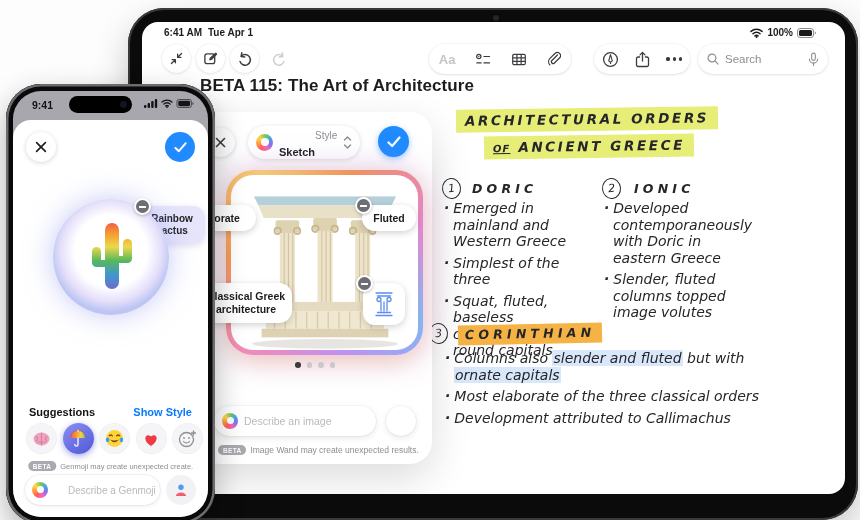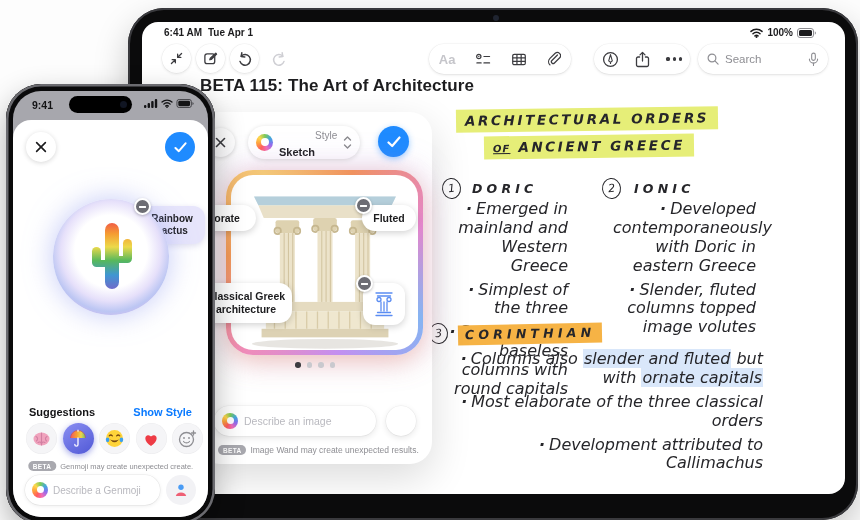--- a/index.html
+++ b/index.html
@@ -39,21 +39,21 @@
   .hw-head{position:absolute;font-size:13.5px;letter-spacing:2.6px;font-weight:600;white-space:nowrap;}
   .hw-head .hl-y{background:#e6ee78;padding:3px 9px 4px;display:inline-block;transform:rotate(-.8deg);}
   #hw-head1{left:314px;top:86px;}
   #hw-head2{left:342px;top:113px;}
   .of-small{font-size:10px;letter-spacing:1px;text-decoration:underline;margin-right:8px;}
   .hw-sec{position:absolute;}
   .hw-num{position:absolute;width:19px;height:21px;border:1.6px solid #2b2b2f;border-radius:50%;
           display:flex;align-items:center;justify-content:center;font-size:11px;transform:rotate(-6deg);}
   .hw-sec-title{position:absolute;font-size:12.5px;letter-spacing:4.2px;font-weight:600;white-space:nowrap;}
   .hw-sec-title .hl-o{padding:2px 7px 3px;display:inline-block;transform:rotate(-1.2deg);}
-  .hw-bullets{position:absolute;font-size:16px;line-height:1.18;text-align:right;}
+  .hw-bullets{position:absolute;font-size:14px;line-height:1.18;}
   .hw-bullets .b{padding-left:9px;text-indent:-9px;margin-bottom:5px;}
   .hw-bullets .b::before{content:"·";margin-right:4px;font-weight:700;}
   .hlb{background:#d9e7fa;padding:0 1px;}
   #sec-0 .hw-num{left:300px;top:156px;} #sec-0 .hw-sec-title{left:330px;top:159px;}
   #sec-0 .hw-bullets{left:302px;top:178px;width:124px;}
   #sec-1 .hw-num{left:460px;top:156px;} #sec-1 .hw-sec-title{left:492px;top:159px;}
   #sec-1 .hw-bullets{left:462px;top:178px;width:152px;}
   #sec-2 .hw-num{left:287px;top:301px;} #sec-2 .hw-sec-title{left:316px;top:302px;}
   #sec-2 .hw-bullets{left:303px;top:328px;width:318px;}
 
@@ -121,21 +121,21 @@
   .cactus{position:absolute;left:77px;top:101px;}
   .sugg-label{position:absolute;left:16px;top:286px;font-size:11px;font-weight:800;color:#141416;}
   .show-more{position:absolute;right:16px;top:286px;font-size:11px;font-weight:600;color:#0a7aff;}
   .emoji-row{position:absolute;left:13px;top:303px;display:flex;gap:5.5px;}
   .emoji-circle{width:31px;height:31px;border-radius:50%;background:#f5f5f7;display:flex;align-items:center;justify-content:center;
                 box-shadow:inset 0 0 0 .5px rgba(0,0,0,.04);}
   .emoji-circle.sel{background:linear-gradient(145deg,#8b8ff2,#5058d6);box-shadow:0 2px 6px rgba(80,88,214,.5);}
   .ip-beta{left:50%;top:341px;transform:translateX(-50%);white-space:nowrap;}
   .ip-beta .beta-text{font-size:7.5px;}
   .ip-input{position:absolute;left:12px;top:355px;width:135px;height:30px;border-radius:15px;background:#fff;
-            box-shadow:0 0 0 .5px rgba(0,0,0,.08),0 1px 4px rgba(0,0,0,.08);display:flex;align-items:center;padding:0 7px;gap:5px;}
+            box-shadow:0 0 0 .5px rgba(0,0,0,.08),0 1px 4px rgba(0,0,0,.08);display:flex;align-items:center;padding:0 7px;gap:20px;}
   .ip-input .ph{font-size:10px;color:#b9b9bf;white-space:nowrap;}
   .ip-person{position:absolute;left:153px;top:355px;width:30px;height:30px;border-radius:50%;background:#f2f2f5;
              display:flex;align-items:center;justify-content:center;}
   svg{display:block;}
 </style>
 </head>
 <body>
 
 <div class="stage">
 

